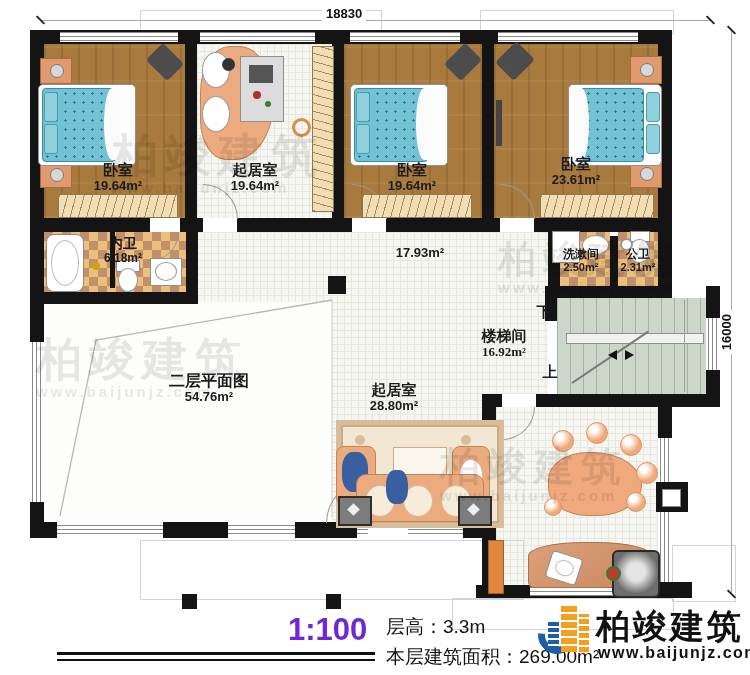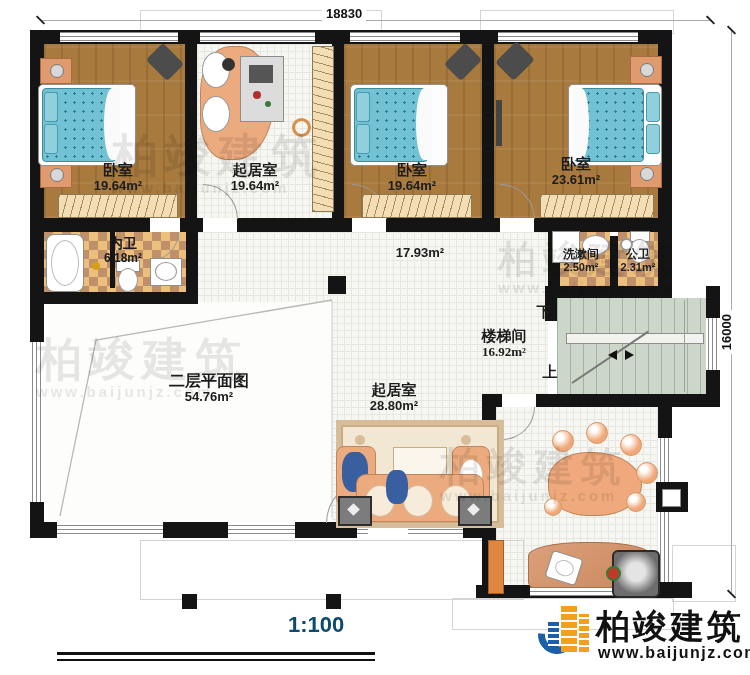--- a/index.html
+++ b/index.html
@@ -316,21 +316,23 @@
     <span class="rname" style="font-size:16px;">二层平面图</span>
       <span class="rarea">54.76m²</span>
   </div>
   <div class="lbl" style="left:338px;top:382px;width:112px;">
     <span class="rname">起居室</span>
       <span class="rarea">28.80m²</span>
   </div>
 
   <div class="a" style="left:57px;top:652px;width:318px;height:3px;background:#111;"></div>
   <div class="a" style="left:57px;top:659px;width:318px;height:2px;background:#111;"></div>
-  <div class="a" style="left:288px;top:612px;font-size:22px;font-weight:bold;color:#0c4a6e;">1:100</div>
+  <div class="a" style="left:288px;top:612px;font-size:31px;font-weight:bold;color:#6d28d9;">1:100</div>
+  <div class="a" style="left:386px;top:614px;font-size:19px;color:#111;">层高：3.3m</div>
+  <div class="a" style="left:386px;top:644px;font-size:19px;color:#111;">本层建筑面积：269.00m²</div>
 
   <div class="a" style="left:538px;top:602px;width:210px;height:62px;">
     <div class="a" style="left:0;top:0;width:54px;height:58px;">
       <div class="a" style="left:0;top:14px;width:38px;height:38px;border:7px solid #1b5fa9;border-top-color:transparent;border-right-color:transparent;border-radius:50%;transform:rotate(-40deg);box-sizing:border-box;"></div>
       <div class="a" style="left:10px;top:18px;width:11px;height:30px;background:#1b5fa9;background-image:repeating-linear-gradient(0deg,transparent 0 4px,#fff 4px 6px);"></div>
       <div class="a" style="left:23px;top:2px;width:16px;height:48px;background:#f59f1e;background-image:repeating-linear-gradient(0deg,transparent 0 6px,#fff 6px 8px);"></div>
       <div class="a" style="left:41px;top:12px;width:10px;height:38px;background:#f59f1e;background-image:repeating-linear-gradient(0deg,transparent 0 5px,#fff 5px 7px);"></div>
     </div>
     <div class="a" style="left:58px;top:2px;font-size:34px;font-weight:900;color:#111;letter-spacing:3px;">柏竣建筑</div>
     <div class="a" style="left:60px;top:42px;font-size:16px;font-weight:bold;color:#111;letter-spacing:1.5px;">www.baijunjz.com</div>

